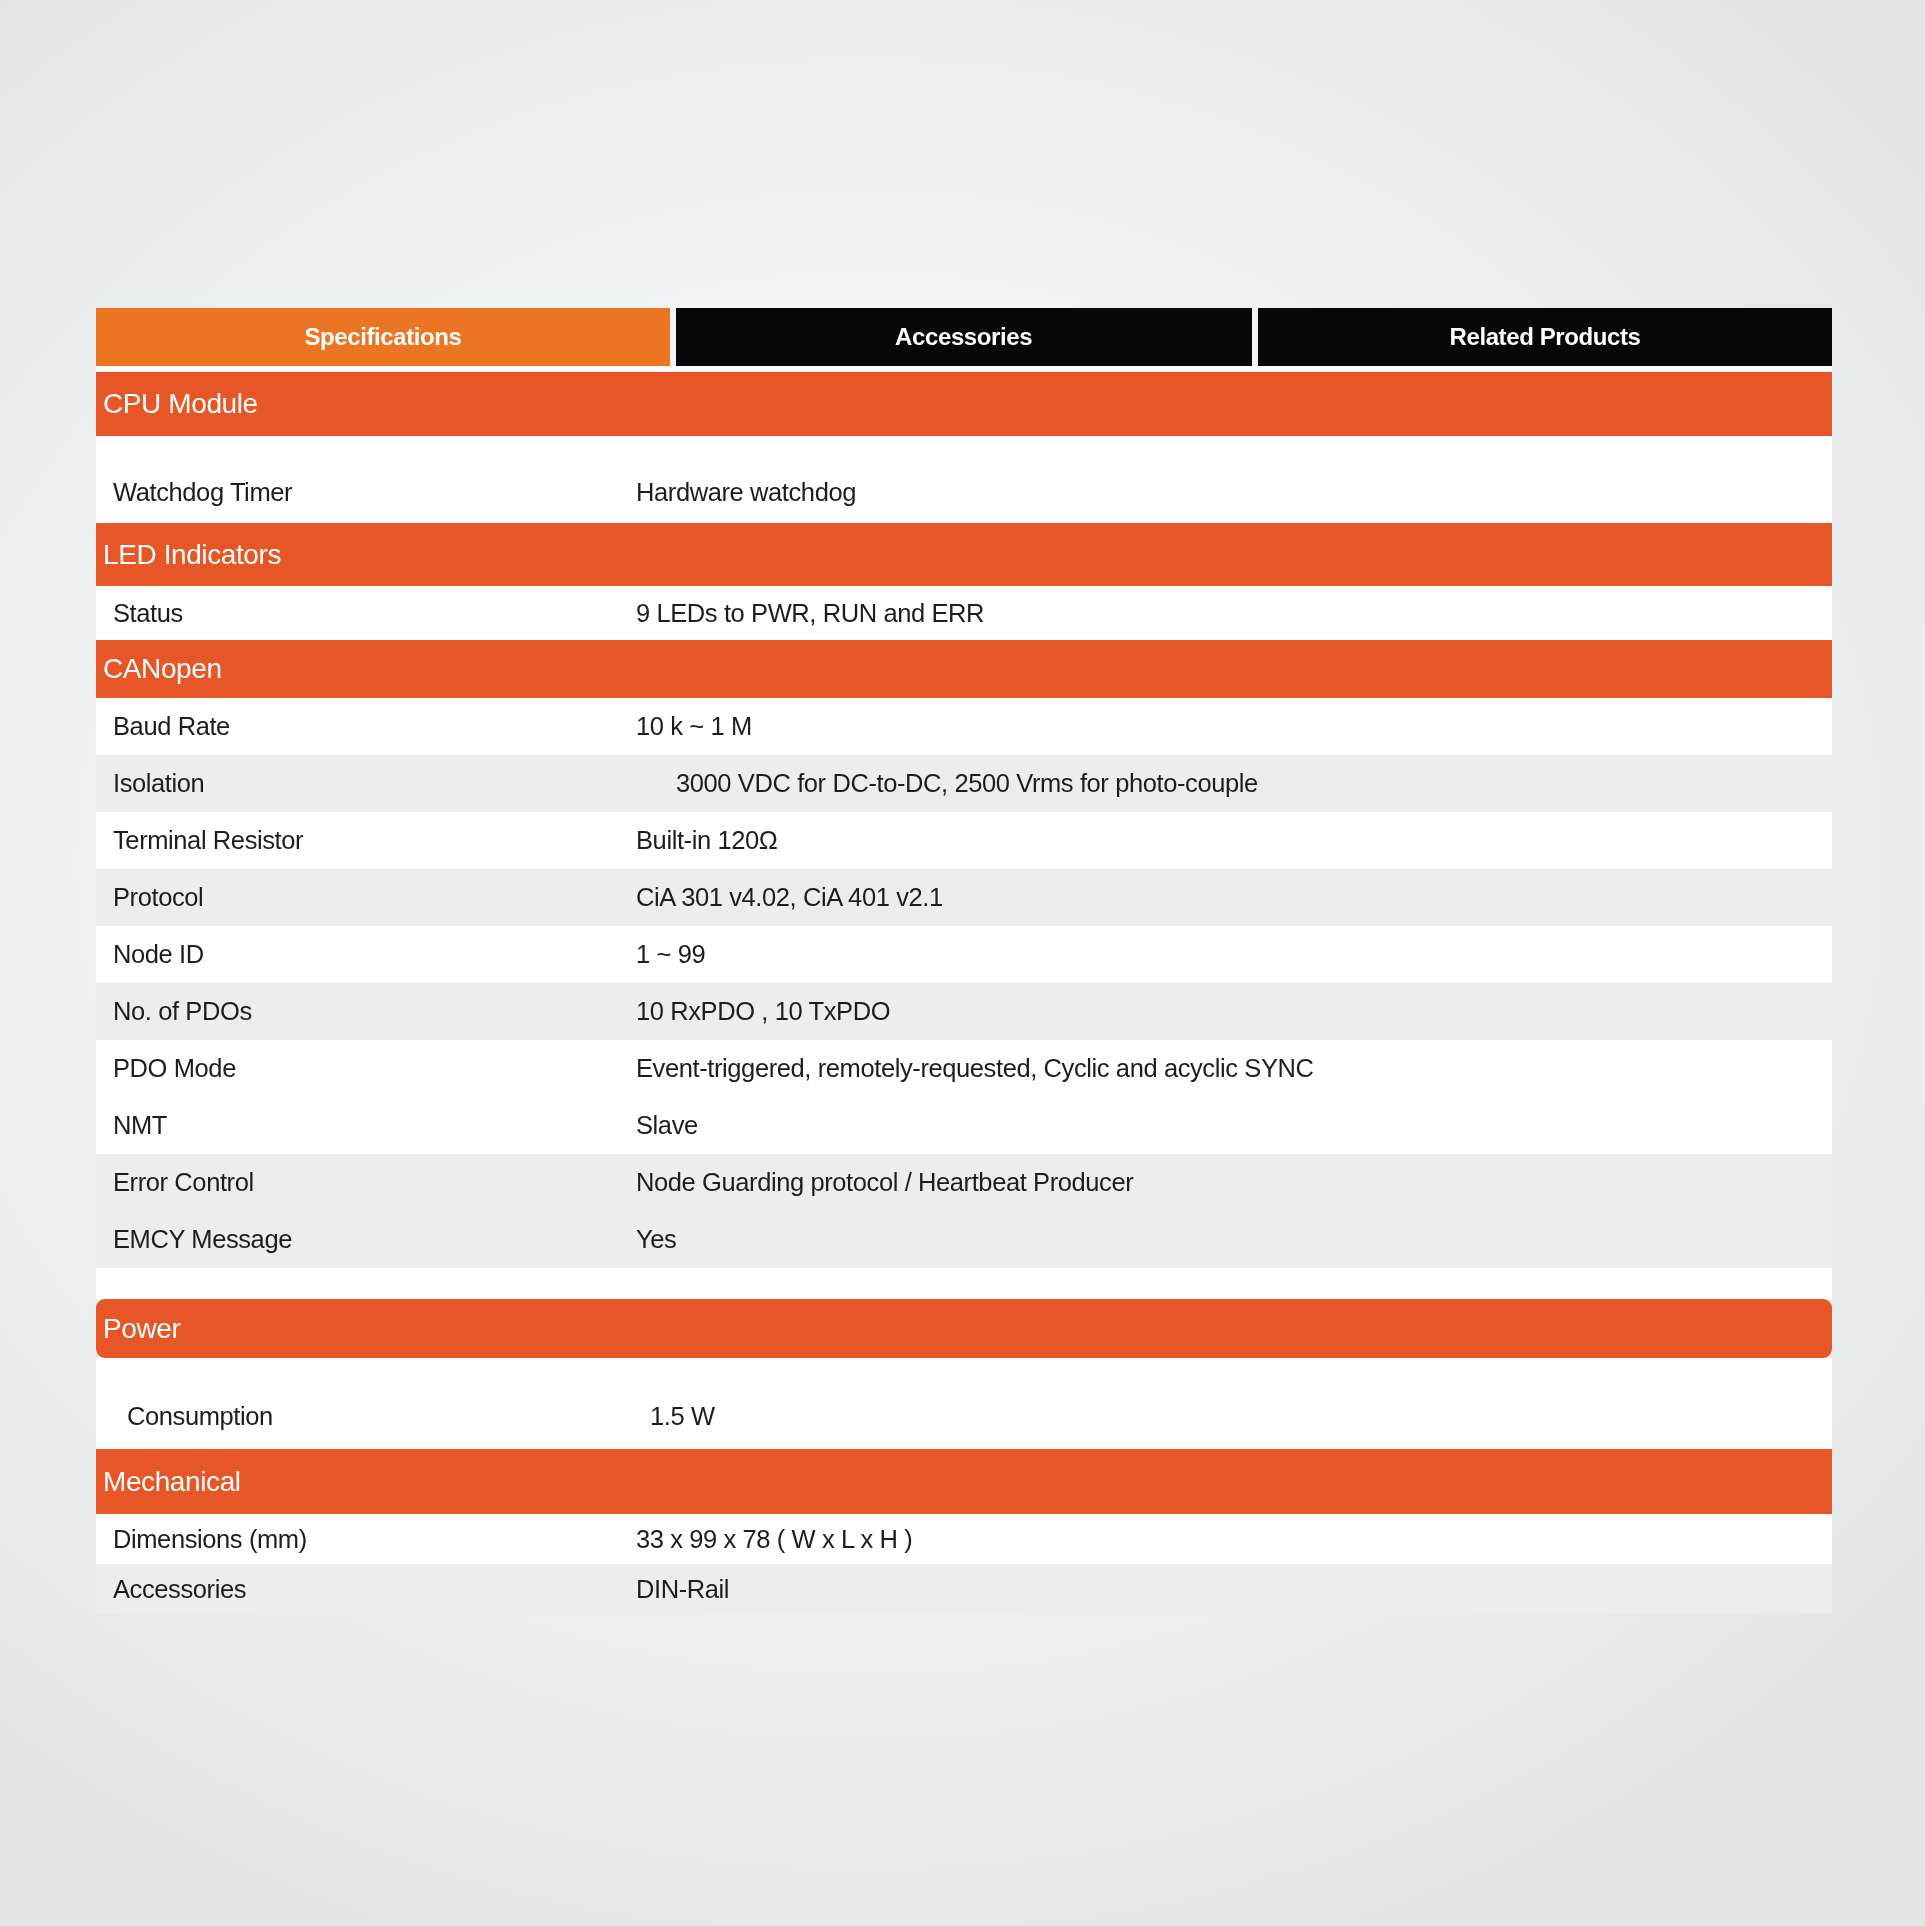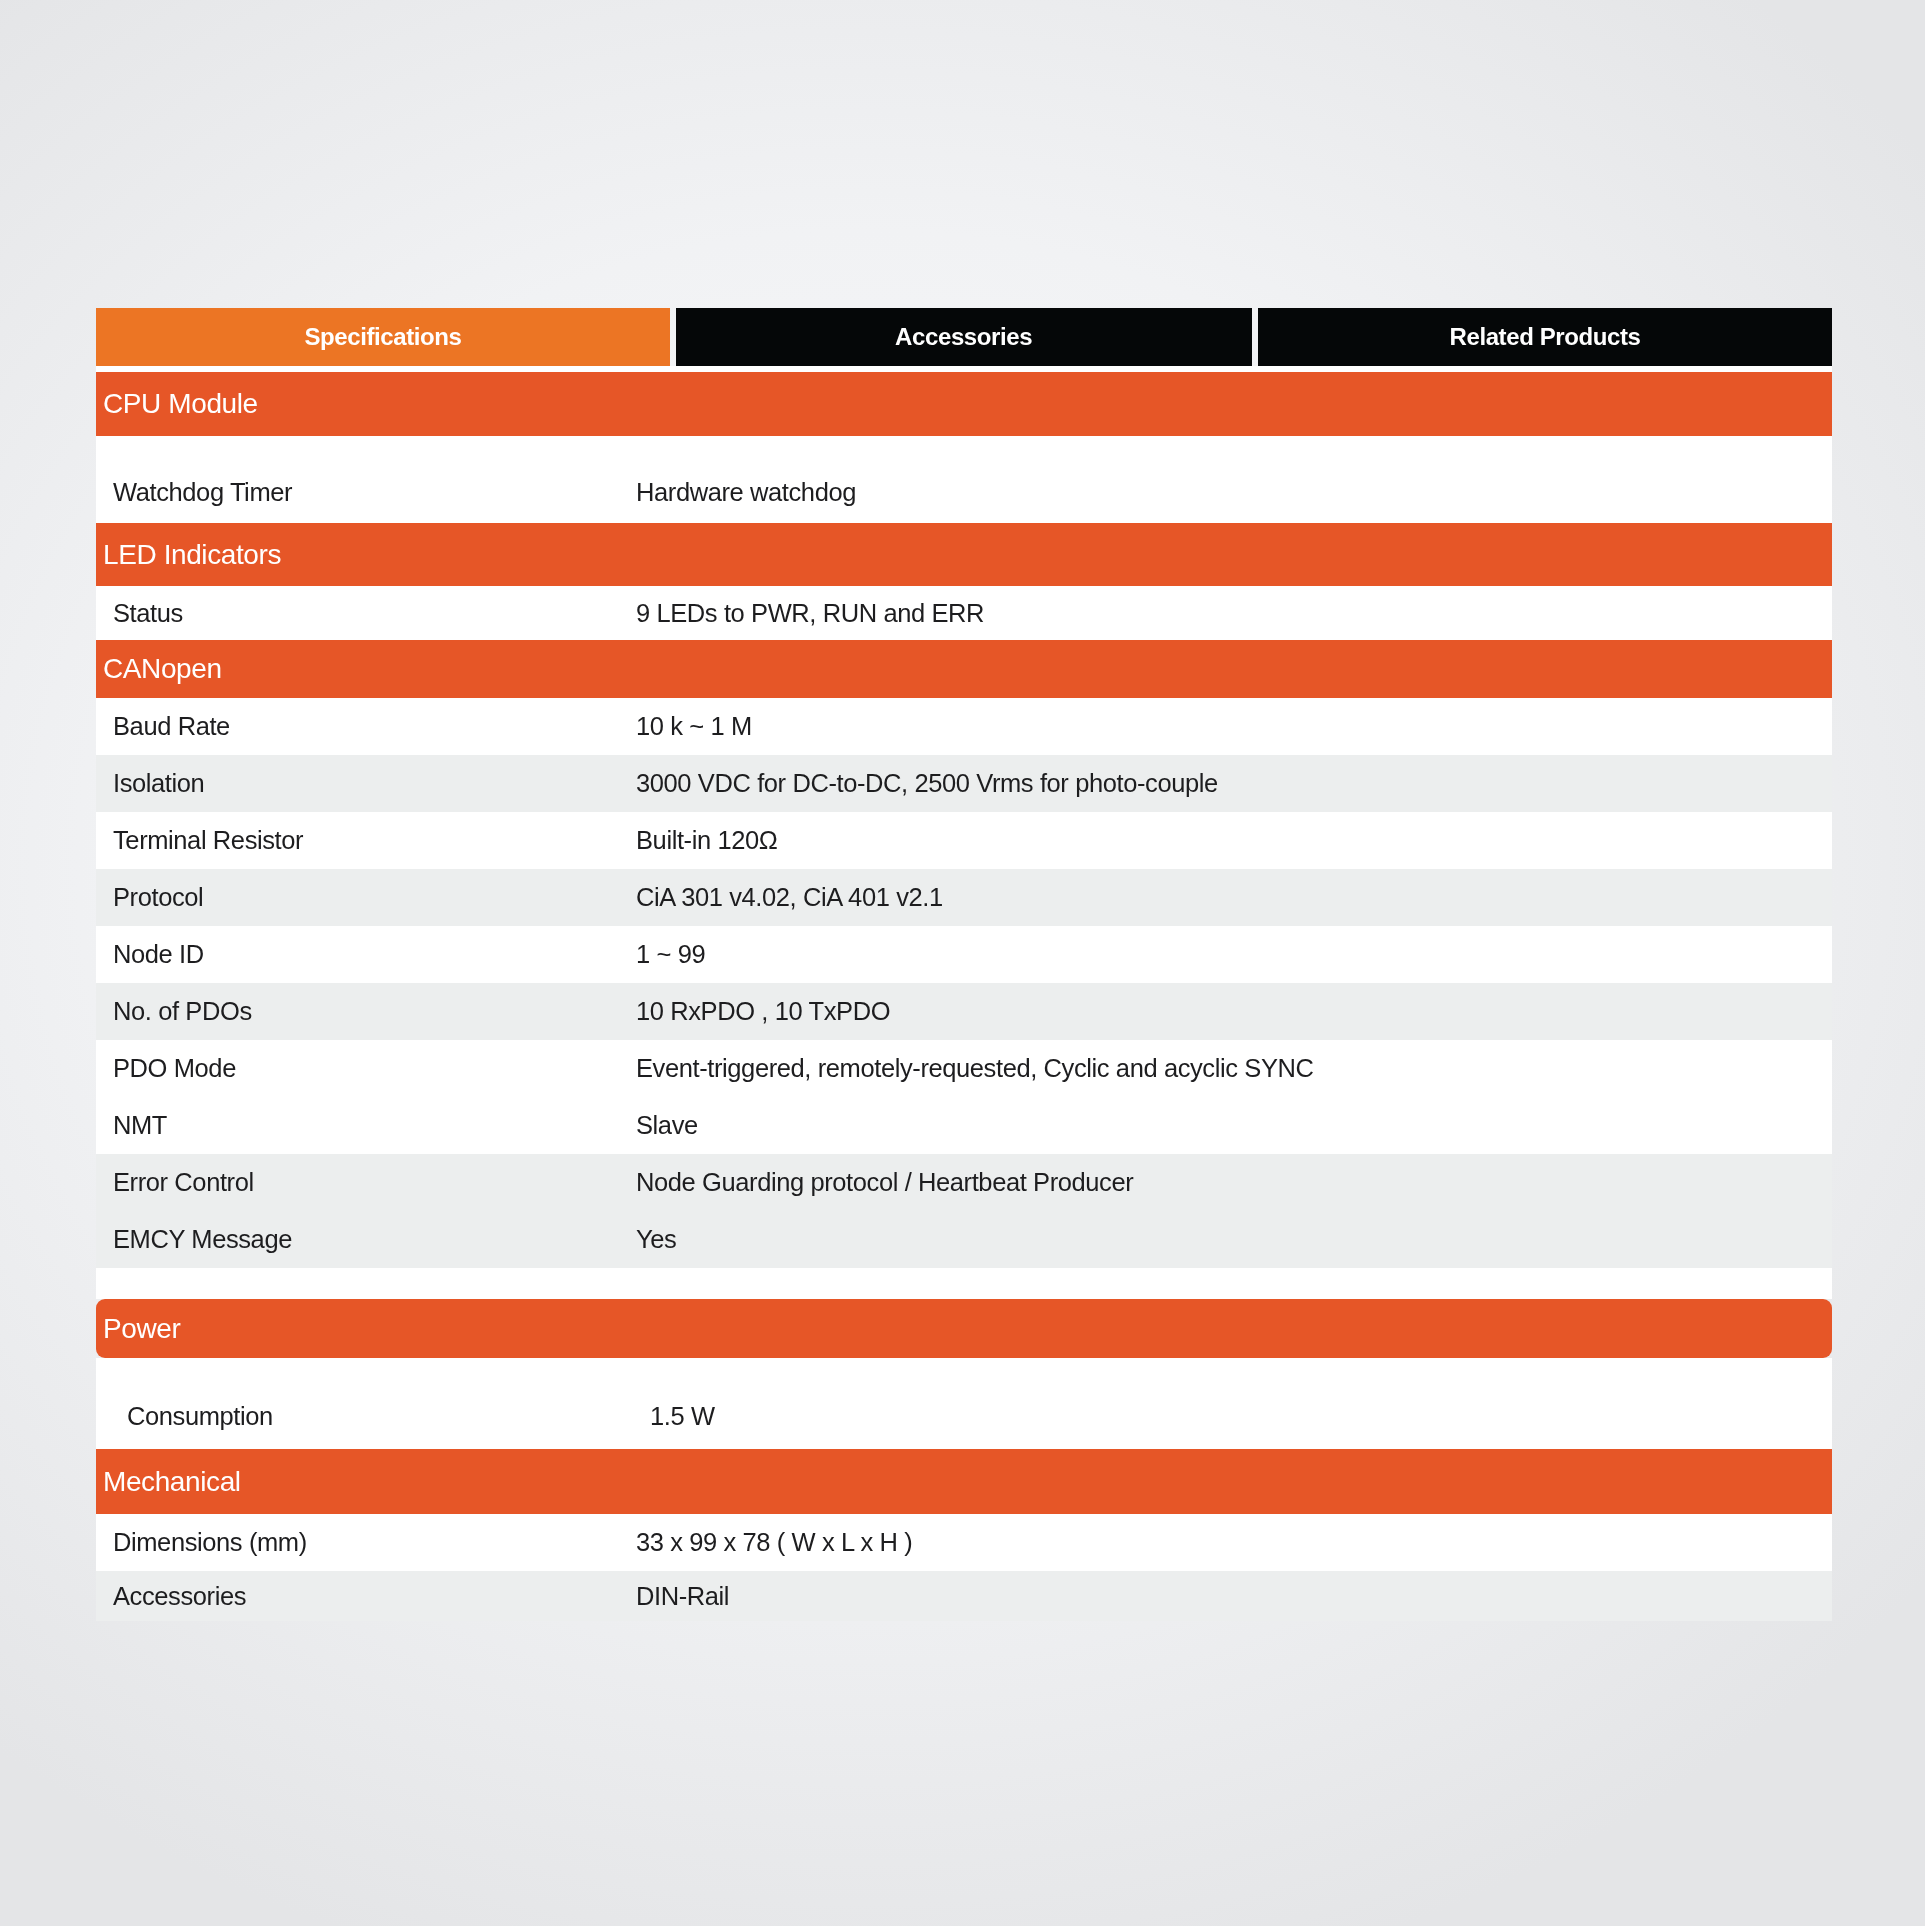--- a/index.html
+++ b/index.html
@@ -54,21 +54,21 @@
   <div class="row white center" style="height:54px;">
     <div class="label">Status</div>
     <div class="value">9 LEDs to PWR, RUN and ERR</div>
   </div>
 
   <div class="section" style="height:58px;">CANopen</div>
   <div class="row white center" style="height:57px;">
     <div class="label">Baud Rate</div>
     <div class="value">10 k ~ 1 M</div>
   </div>
-  <div class="row gray center" style="height:57px;">
+  <div class="row gray center" style="height:57px;gap:40px;">
     <div class="label">Isolation</div>
     <div class="value">3000 VDC for DC-to-DC, 2500 Vrms for photo-couple</div>
   </div>
   <div class="row white center" style="height:57px;">
     <div class="label">Terminal Resistor</div>
     <div class="value">Built-in 120Ω</div>
   </div>
   <div class="row gray center" style="height:57px;">
     <div class="label">Protocol</div>
     <div class="value">CiA 301 v4.02, CiA 401 v2.1</div>
@@ -99,21 +99,21 @@
   </div>
   <div class="spacer"></div>
 
   <div class="section" style="height:59px;border-radius:9px;">Power</div>
   <div class="row white top" style="height:91px;padding-left:14px;">
     <div class="label">Consumption</div>
     <div class="value">1.5 W</div>
   </div>
 
   <div class="section" style="height:65px;">Mechanical</div>
-  <div class="row white center" style="height:57px;">
+  <div class="row white center" style="height:50px;">
     <div class="label">Dimensions (mm)</div>
     <div class="value">33 x 99 x 78 ( W x L x H )</div>
   </div>
   <div class="row gray center" style="height:50px;">
     <div class="label">Accessories</div>
     <div class="value">DIN-Rail</div>
   </div>
 </div>
 
 

